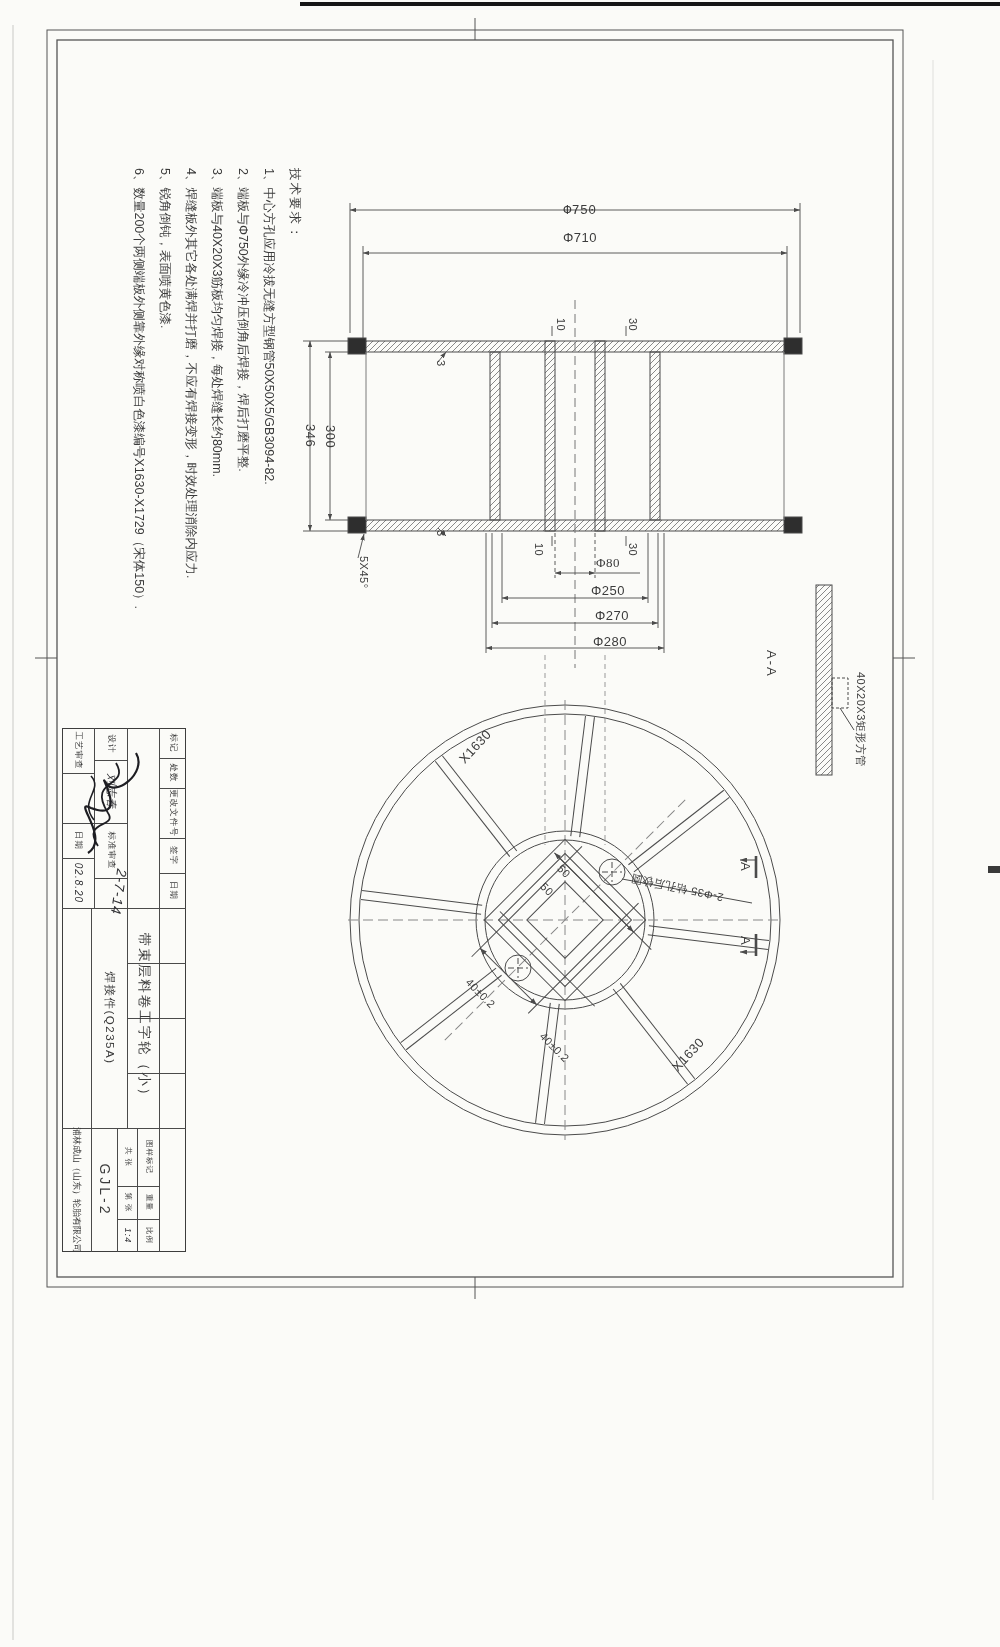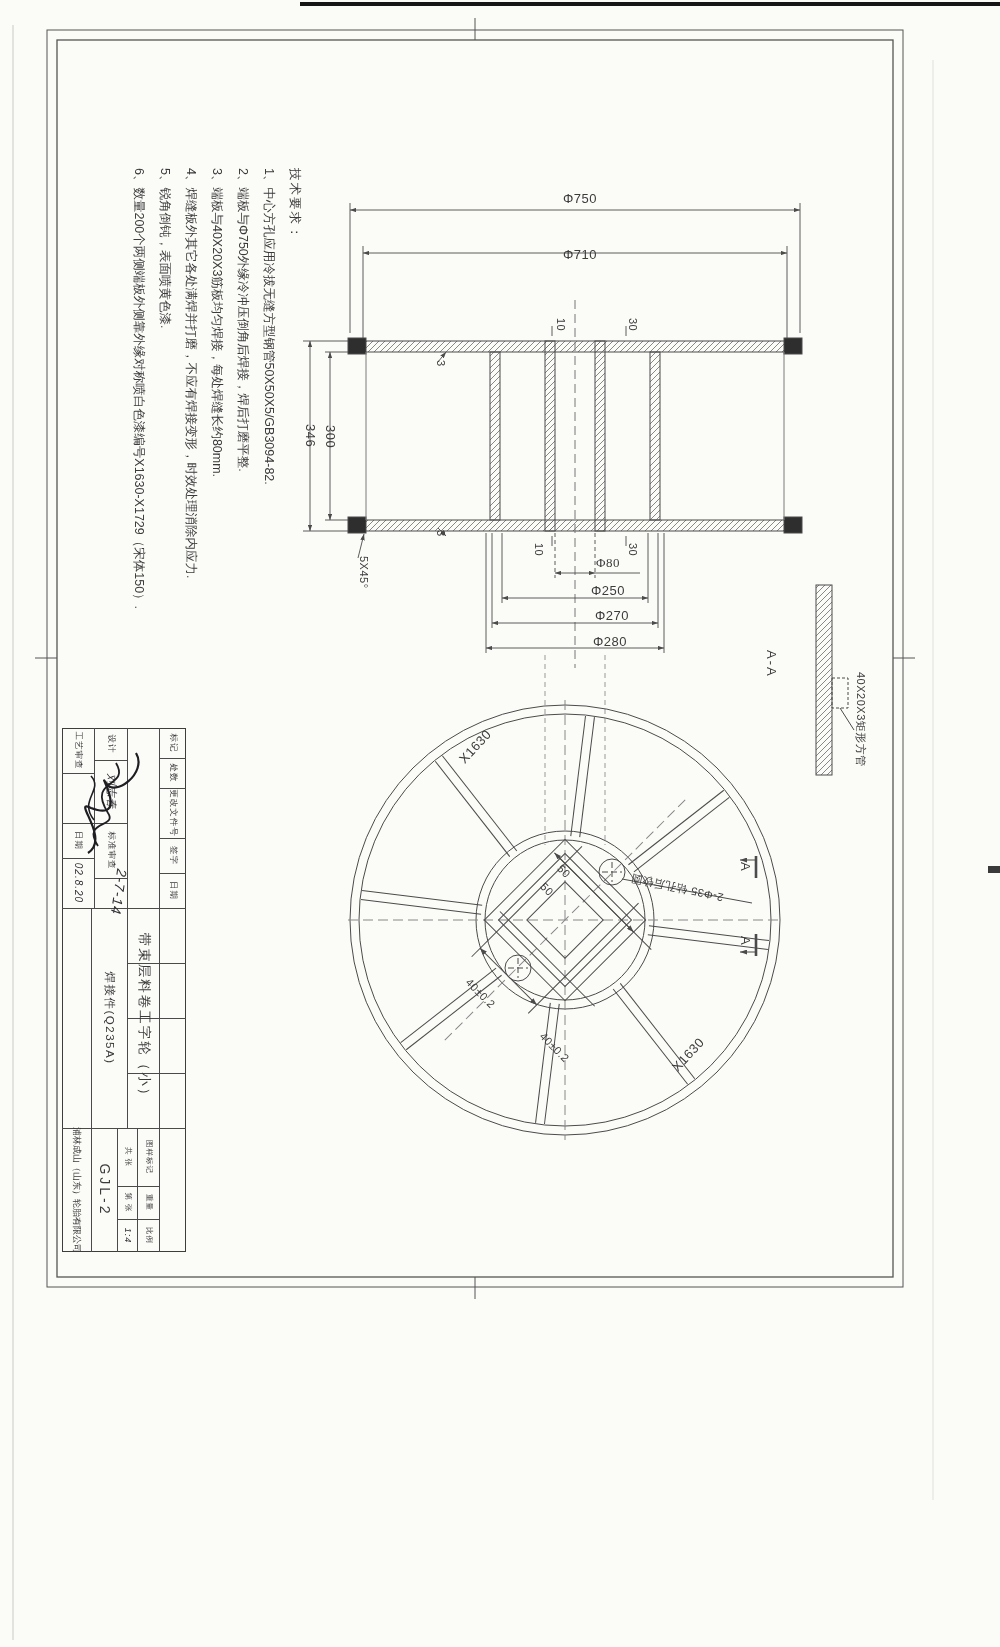--- a/index.html
+++ b/index.html
@@ -201,22 +201,22 @@
   <div class="tech">
     <div class="h">技术要求：</div>
     <div>1、中心方孔应用冷拔无缝方型钢管50X50X5/GB3094-82.</div>
     <div>2、端板与Φ750外缘冷冲压倒角后焊接，焊后打磨平整.</div>
     <div>3、端板与40X20X3筋板均匀焊接，每处焊缝长约80mm.</div>
     <div>4、焊缝板外其它各处满焊并打磨，不应有焊接变形，时效处理消除内应力.</div>
     <div>5、锐角倒钝，表面喷黄色漆.</div>
     <div>6、数量200个两侧端板外侧靠外缘对称喷白色漆编号X1630-X1729（宋体150）.</div>
   </div>
 
-  <span class="lbl c" style="left:550px;top:192px;width:60px;">Φ750</span>
-  <span class="lbl c" style="left:550px;top:248px;width:60px;text-align:center;">Φ710</span>
+  <span class="lbl c" style="left:550px;top:204px;width:60px;font-family:Liberation Mono, monospace;">Φ750</span>
+  <span class="lbl c" style="left:550px;top:231px;width:60px;text-align:center;">Φ710</span>
   <span class="lbl v" style="left:317px;top:424px;">346</span>
   <span class="lbl v" style="left:337px;top:425px;">300</span>
   <span class="lbl v sm" style="left:369px;top:556px;">5X45°</span>
   <span class="lbl v sm" style="left:566px;top:318px;">10</span>
   <span class="lbl v sm" style="left:638px;top:318px;">30</span>
   <span class="lbl v sm" style="left:544px;top:543px;">10</span>
   <span class="lbl v sm" style="left:638px;top:543px;">30</span>
   <span class="lbl v sm" style="left:446px;top:360px;">3</span>
   <span class="lbl v sm" style="left:446px;top:530px;">3</span>
   <span class="lbl c" style="left:585px;top:556px;width:46px;font-family:Liberation Serif, serif;">Φ80</span>

